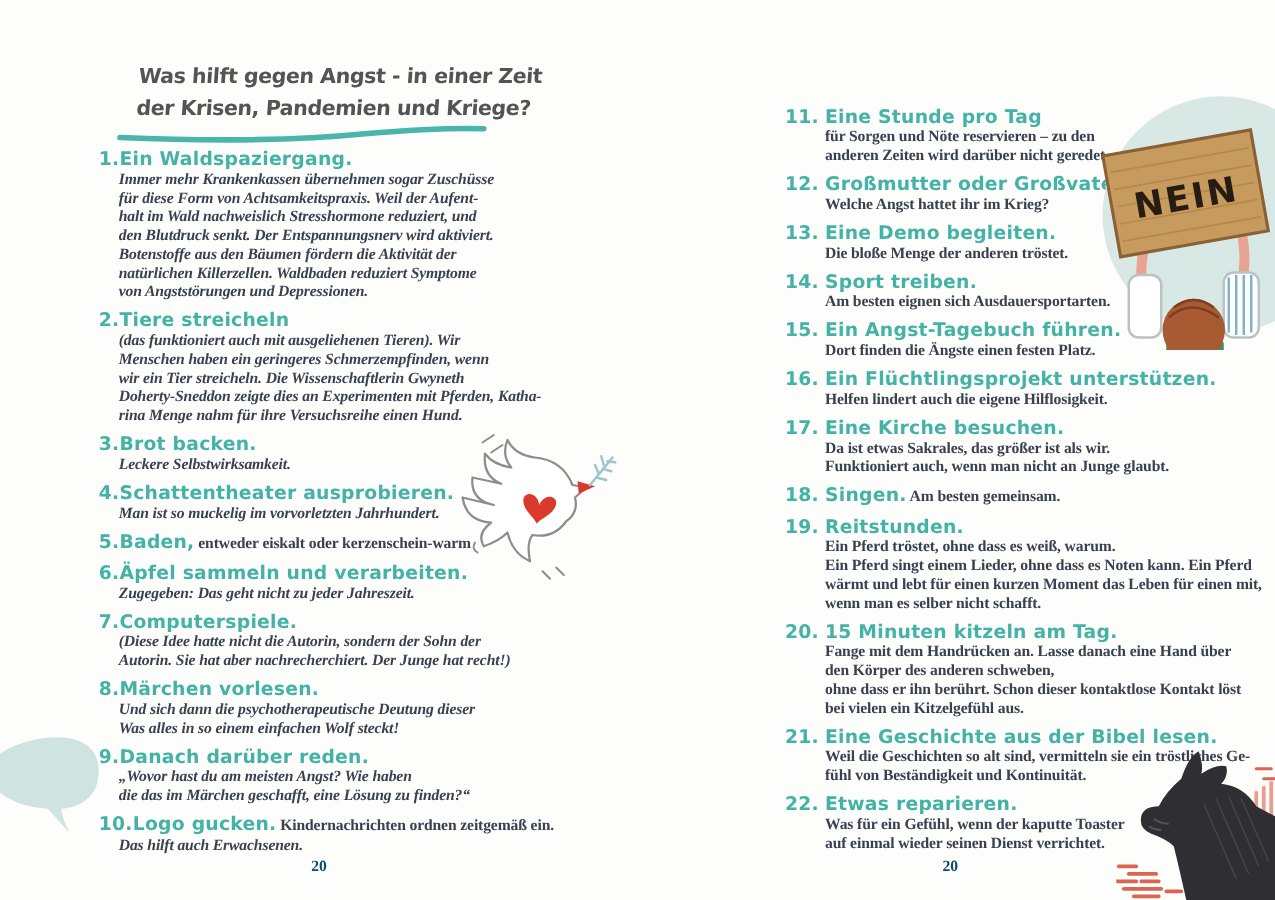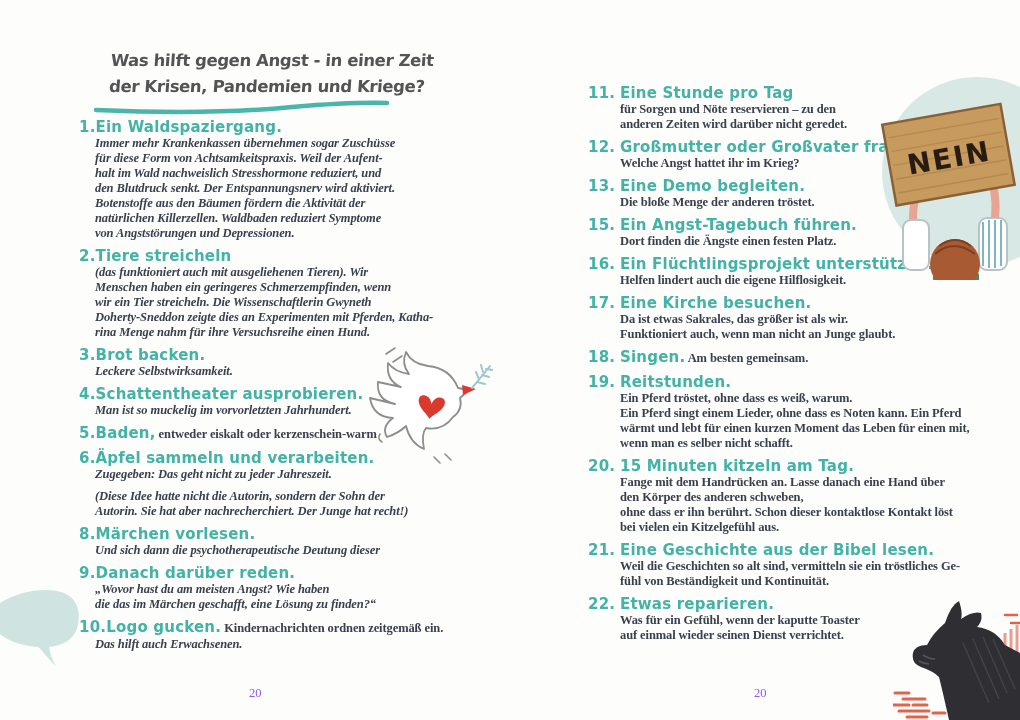--- a/index.html
+++ b/index.html
@@ -4,32 +4,32 @@
 <style>
   html,body{margin:0;padding:0;background:#e9e9e9;}
   .spread{position:relative;width:1020px;height:720px;background:#fdfdfb;overflow:hidden;
           font-family:"Liberation Serif",serif;}
   .hand{font-family:"DejaVu Sans",sans-serif;}
   .title{position:absolute;left:110px;top:48px;color:#545456;font-size:16.5px;line-height:26px;
          letter-spacing:-0.4px;transform:skewX(-4deg);white-space:nowrap;font-weight:bold;}
   .underline-wrap{position:absolute;left:92px;top:99px;}
   .col{position:absolute;}
   .col-left{left:79px;top:119px;width:370px;}
-  .col-right{left:588px;top:85px;width:380px;}
+  .col-right{left:628px;top:85px;width:380px;}
   .item{margin-bottom:7px;}
   .item-head{color:#43b2a7;font-size:15px;line-height:17px;white-space:nowrap;font-weight:bold;
              letter-spacing:0.2px;}
   .col-left .num{display:inline-block;min-width:16px;}
   .col-right .num{display:inline-block;min-width:32px;}
   .inline-body,.body-line{font-family:"Liberation Serif",serif;color:#39404e;font-weight:bold;
              font-size:12.5px;letter-spacing:-0.1px;}
   .col-left .item-body{margin-left:16px;font-style:italic;}
   .col-right .item-body{margin-left:32px;}
   .body-line{line-height:15px;white-space:nowrap;}
-  .pagenum{position:absolute;top:686px;font-size:12.5px;color:#8b5cf6;font-weight:normal;}
+  .pagenum{position:absolute;top:686px;font-size:12.5px;color:#0c4a6e;font-weight:bold;}
   .pagenum-left{left:249px;}
   .pagenum-right{left:754px;}
   .illu{position:absolute;}
   .illu-dove{left:358px;top:338px;}
   .illu-nein{left:875px;top:70px;}
   .illu-bubble{left:0px;top:583px;}
   .illu-horse{left:893px;top:593px;}
 </style>
 </head>
 <body>
@@ -104,32 +104,36 @@
   <div class="item">
     <div class="item-head hand">
       <span class="num">6.</span><span>Äpfel sammeln und verarbeiten.</span>
     </div>
     <div class="item-body">
           <div class="body-line">Zugegeben: Das geht nicht zu jeder Jahreszeit.</div>
         </div>
   </div>
 
   <div class="item">
+    <div class="item-head hand">
+      <span class="num">7.</span><span>Computerspiele.</span>
+    </div>
     <div class="item-body">
           <div class="body-line">(Diese Idee hatte nicht die Autorin, sondern der Sohn der</div>
           <div class="body-line">Autorin. Sie hat aber nachrecherchiert. Der Junge hat recht!)</div>
         </div>
   </div>
 
   <div class="item">
     <div class="item-head hand">
       <span class="num">8.</span><span>Märchen vorlesen.</span>
     </div>
     <div class="item-body">
           <div class="body-line">Und sich dann die psychotherapeutische Deutung dieser</div>
+          <div class="body-line">Was alles in so einem einfachen Wolf steckt!</div>
         </div>
   </div>
 
   <div class="item">
     <div class="item-head hand">
       <span class="num">9.</span><span>Danach darüber reden.</span>
     </div>
     <div class="item-body">
           <div class="body-line">„Wovor hast du am meisten Angst? Wie haben</div>
           <div class="body-line">die das im Märchen geschafft, eine Lösung zu finden?“</div>
@@ -193,20 +197,28 @@
 
   <div class="item">
     <div class="item-head hand">
       <span class="num">13.</span><span>Eine Demo begleiten.</span>
     </div>
     <div class="item-body">
           <div class="body-line">Die bloße Menge der anderen tröstet.</div>
         </div>
   </div>
 
+  <div class="item">
+    <div class="item-head hand">
+      <span class="num">14.</span><span>Sport treiben.</span>
+    </div>
+    <div class="item-body">
+          <div class="body-line">Am besten eignen sich Ausdauersportarten.</div>
+        </div>
+  </div>
 
   <div class="item">
     <div class="item-head hand">
       <span class="num">15.</span><span>Ein Angst-Tagebuch führen.</span>
     </div>
     <div class="item-body">
           <div class="body-line">Dort finden die Ängste einen festen Platz.</div>
         </div>
   </div>
 

